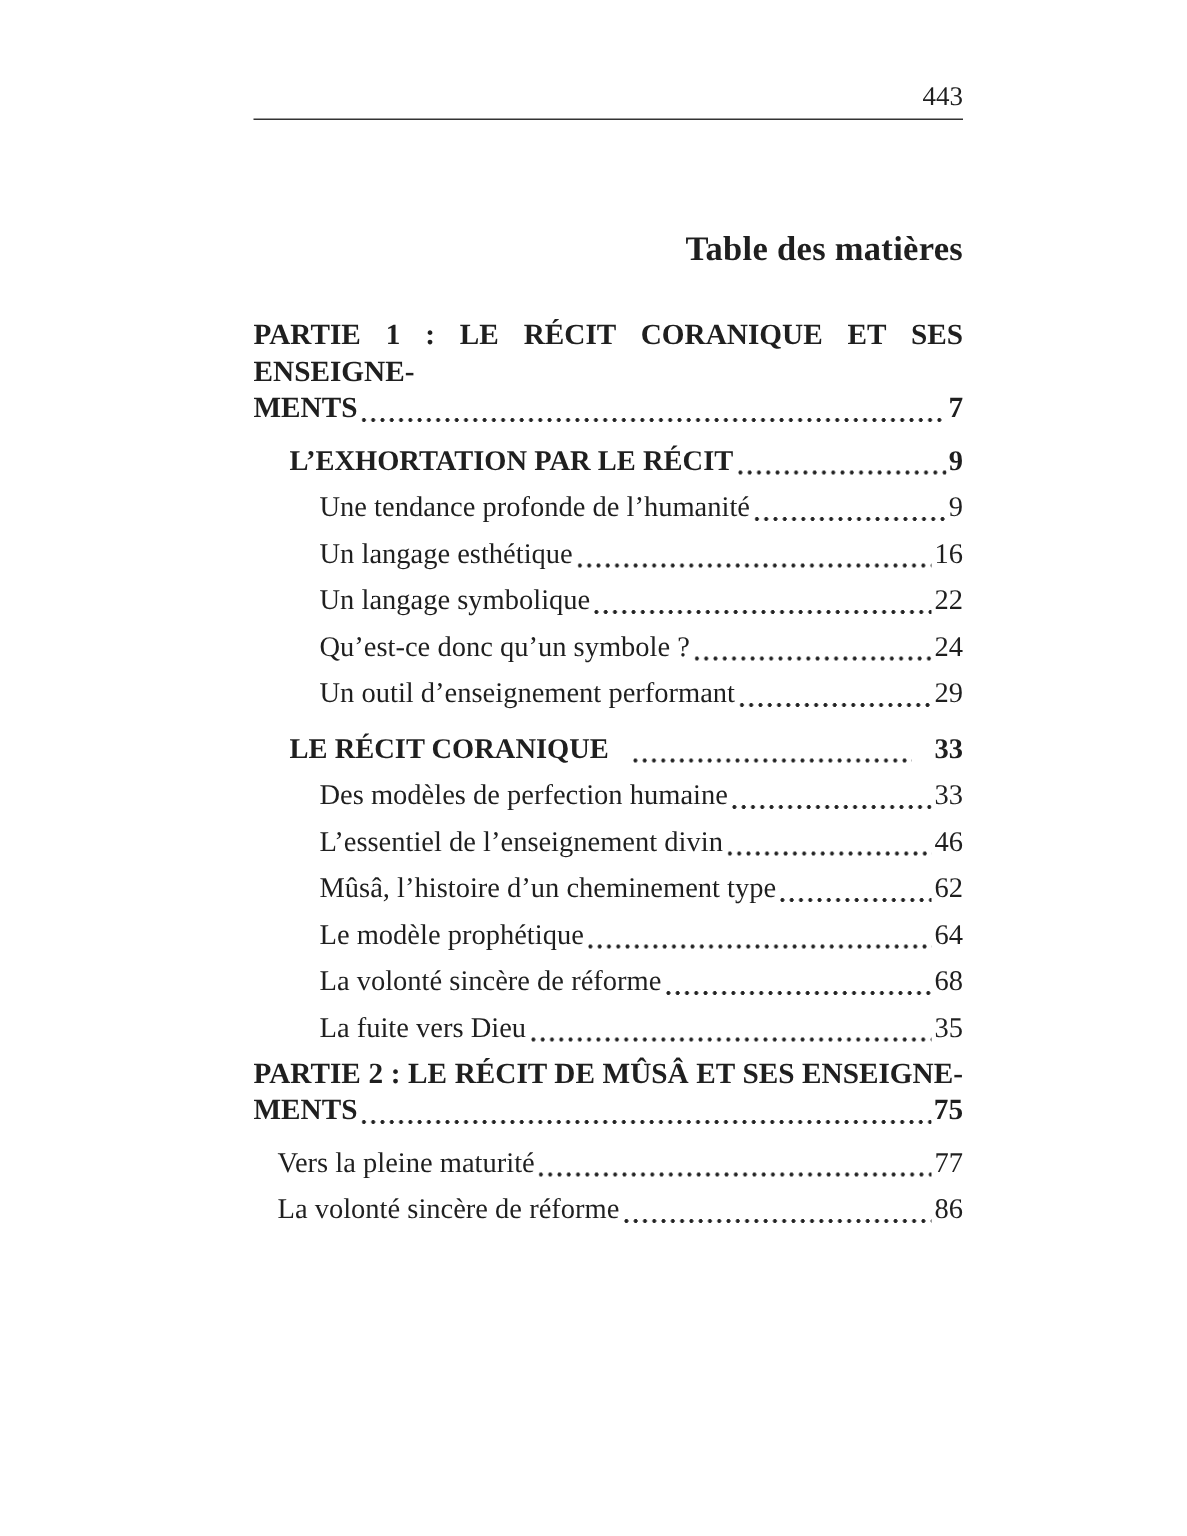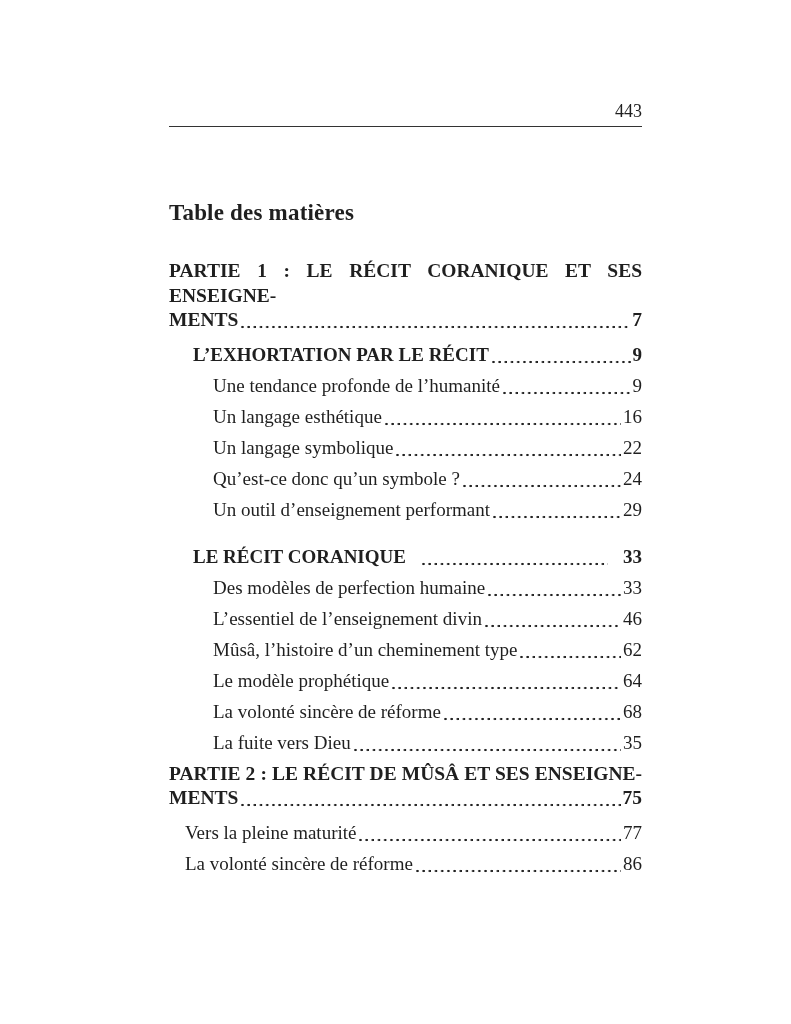--- a/index.html
+++ b/index.html
@@ -17,37 +17,37 @@
     overflow: hidden;
   }
   .content {
     position: absolute;
     left: 169px;
     top: 0;
     width: 473px;
   }
   
   .folio {
-    padding-top: 101px;
+    padding-top: 54px;
     font-size: 18px;
     line-height: 20px;
     text-align: right;
   }
   .rule {
     border: 0;
     border-top: 1.5px solid #333333;
     margin: 5px 0 0 0;
   }
   
   .title {
     margin: 73px 0 0 0;
     font-size: 23px;
     line-height: 26px;
     font-weight: bold;
-    text-align: left;
+    text-align: right;
     letter-spacing: 0.2px;
   }
   
   .toc {
     margin-top: 33px;
     font-size: 19px;
   }
   .row {
     display: flex;
     line-height: 31px;
@@ -88,21 +88,21 @@
   .lvl2 {
     font-weight: bold;
     padding-left: 24px;
   }
   
   .lvl3 { padding-left: 44px; }
   
   .lvl2r { padding-left: 16px; }
 
   
-  .sp10 { margin-top: 16px; gap: 13px; }
+  .sp10 { margin-top: 6px; gap: 13px; }
   .sp7  { margin-top: 4px; }
 </style>
 </head>
 <body>
 
 <div class="sheet">
   <div class="content">
 
     <div class="folio">443</div>
     <hr class="rule">

